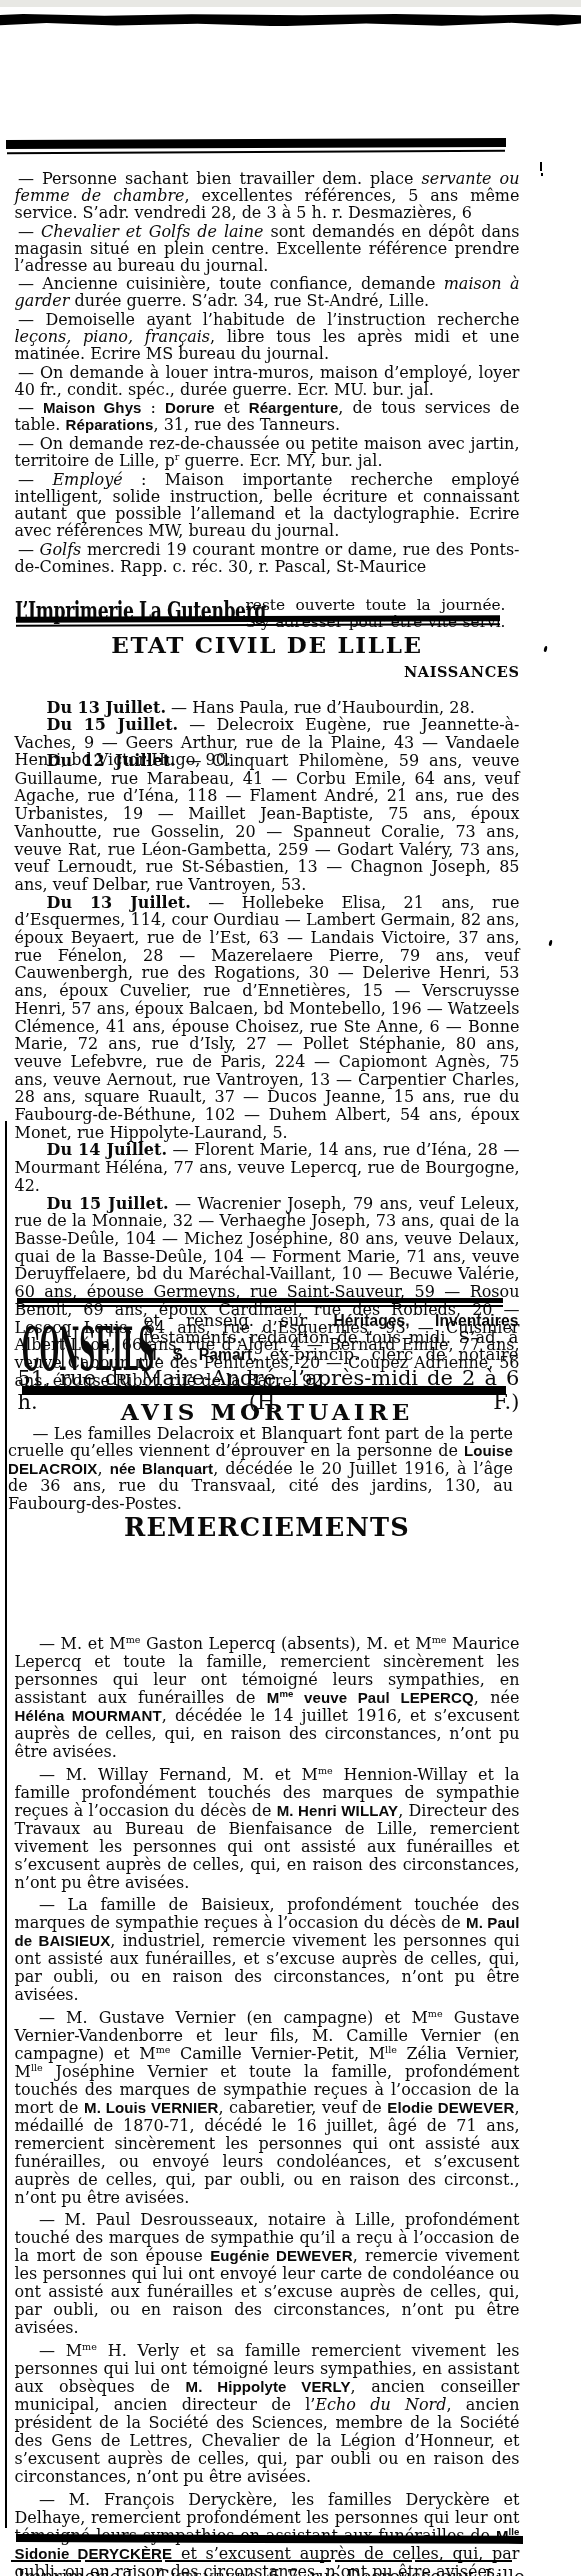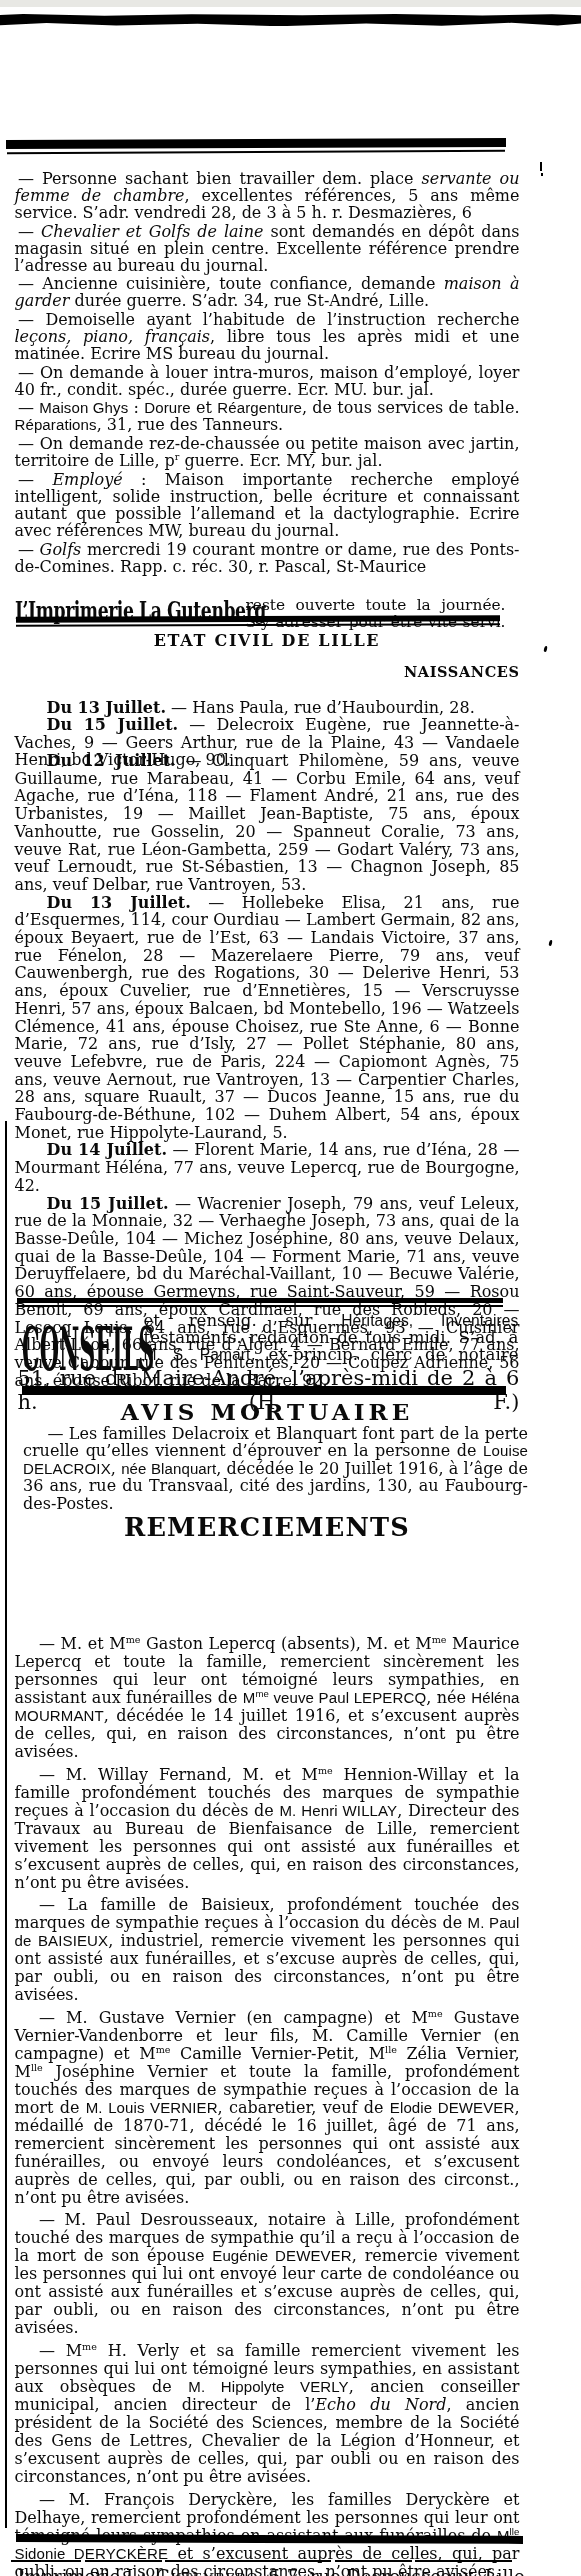--- a/index.html
+++ b/index.html
@@ -31,49 +31,49 @@
   
   section,h1,h2,div.abs{position:absolute;}
   .ads{top:163px;left:14.5px;width:505px;font-size:16px;line-height:17px;text-align:justify;}
   .ads p{margin:0 0 1.7px 0;text-indent:3.5px;}
   .gut{top:590px;left:14.5px;width:491px;display:flex;justify-content:space-between;}
   .gut-left{width:231px;font-size:23px;font-weight:700;white-space:nowrap;
     transform:scale(0.75,1.08);transform-origin:left center;letter-spacing:-0.6px;}
   .gut-right{flex:1;font-size:15.4px;line-height:17.4px;}
   .gut-right div{text-align:justify;text-align-last:justify;}
   .etat-title{top:624px;left:14.5px;width:505px;margin:0;text-align:center;
-    font-size:16px;font-weight:700;letter-spacing:1.7px;}
+    font-size:23px;font-weight:700;letter-spacing:1.7px;}
   .sub-head{left:14.5px;width:505px;margin:0;text-align:right;font-size:14.5px;font-weight:700;letter-spacing:0.6px;}
   .n-head{top:656px;}
   .d-head{top:725px;}
   .etat{left:14.5px;width:505px;font-size:16px;text-align:justify;}
   .naiss{top:692px;line-height:17.4px;}
   .dec{top:745px;line-height:17.7px;}
   .etat p{margin:0;text-indent:32px;}
   .conseils{top:1305px;left:14.5px;width:505px;height:73px;}
   .conseils-word{position:absolute;left:7px;top:1.2px;margin:0;font-size:37px;font-weight:700;
     transform:scale(0.60,1.62);transform-origin:left top;white-space:nowrap;}
   .conseils-lines{margin-left:129px;width:375px;font-size:16.6px;line-height:17px;}
   .conseils-lines p.cline{margin:0;text-align:justify;text-align-last:justify;white-space:nowrap;}
   .conseils-full{position:absolute;left:2.9px;top:54px;width:502px;font-size:21px;
     text-align:justify;text-align-last:justify;}
   .avis-title{top:1391px;left:14.5px;width:505px;margin:0;text-align:center;
     font-size:23px;font-weight:700;letter-spacing:4.1px;}
-  .avis-paras{top:1418px;left:23px;width:505px;font-size:16px;line-height:17.4px;text-align:justify;}
+  .avis-paras{top:1418px;left:8px;width:505px;font-size:16px;line-height:17.4px;text-align:justify;}
   .avis-paras p{margin:0;text-indent:24.4px;}
   .rem-title{top:1505px;left:14.5px;width:505px;margin:0;text-align:center;
     font-size:25.6px;font-weight:700;letter-spacing:1.2px;}
   .rem-paras{top:1628px;left:14.5px;width:505px;font-size:16px;line-height:18px;text-align:justify;}
   .rem-paras p{margin:0 0 4.6px 0;text-indent:24.4px;}
   .imprint{top:2559px;left:17.4px;width:546px;font-size:18px;white-space:nowrap;}
   .imprint p{margin:0;}
   
   .it{font-style:italic;}
   .bd{font-weight:700;}
-  .bs{font-family:"Liberation Sans",sans-serif;font-weight:400;font-size:0.94em;letter-spacing:0.1px;}
+  .bs{font-family:"Liberation Sans",sans-serif;font-weight:700;font-size:0.94em;letter-spacing:0.1px;}
   .sup{vertical-align:super;font-size:0.60em;line-height:0;}
   .sc{font-variant:small-caps;letter-spacing:0.9px;}
 </style>
 </head>
 <body>
 
 <div class="page">
 
   <div class="bar bar-top"></div>
   <div class="bar rule-a"></div>

